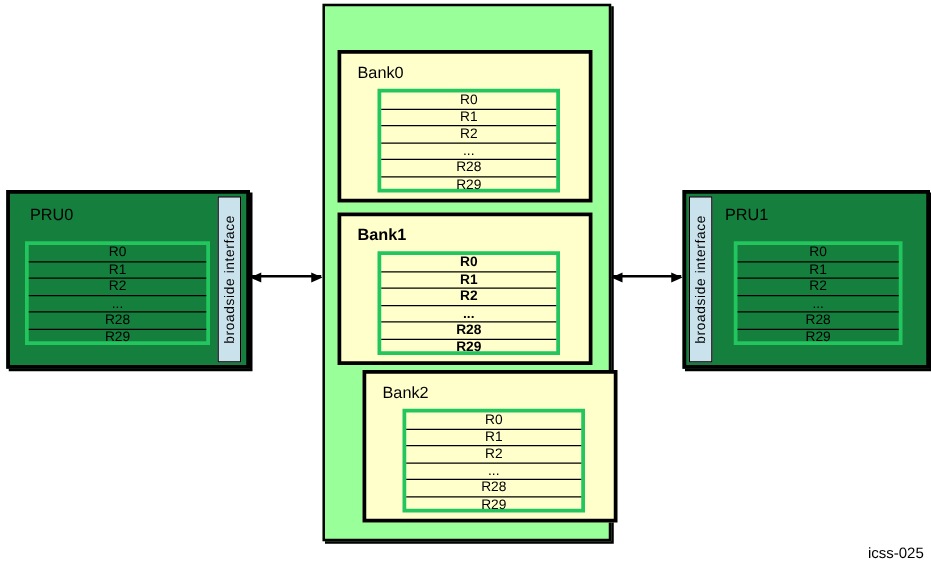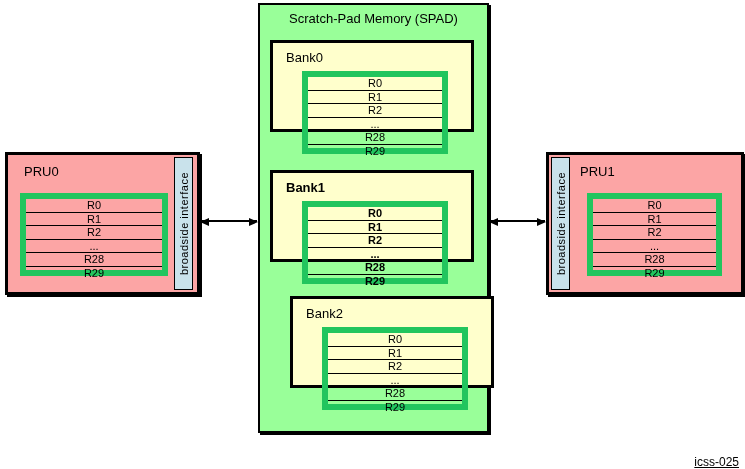--- a/index.html
+++ b/index.html
@@ -11,41 +11,41 @@
   .spad{
     position:absolute;left:258px;top:3px;width:231px;height:430px;
     background:#99FF99;border:2px solid #000;box-sizing:border-box;
     box-shadow:2px 2px 0 #000;
   }
   .spad-title{
     position:absolute;left:0;right:0;top:6px;text-align:center;
     font-size:13px;
   }
   .bank{
-    position:absolute;left:10px;width:204px;height:92px;
+    position:absolute;left:10px;width:204px;height:122px;
     background:#FFFFCC;border:3px solid #000;box-sizing:border-box;
   }
   .bank0{top:35px;}
   .bank1{top:165px;font-weight:bold;}
   .bank2{top:291px;margin-left:20px;}
   .bank-label{position:absolute;left:13px;top:7px;font-size:13px;}
   
   .reg-table{
-    position:absolute;border:6px solid #22c55e;box-sizing:border-box;
+    position:absolute;border:3px solid #22c55e;box-sizing:border-box;
     background:transparent;
   }
   .bank .reg-table{left:29px;top:28px;width:146px;height:83px;}
   .reg-row{
     height:12.6px;line-height:12.5px;border-bottom:1px solid #000;
     text-align:center;font-size:11px;overflow:hidden;
   }
   .reg-row:last-child{border-bottom:none;}
   
   .pru{
-    position:absolute;top:152px;height:143px;background:#fca5a5;
+    position:absolute;top:152px;height:143px;background:#15803d;
     border:3px solid #000;box-sizing:border-box;
     box-shadow:2px 2px 0 #000;
   }
   .pru0{left:5px;width:195px;}
   .pru1{left:546px;width:198px;}
   .pru-label{position:absolute;top:9px;font-size:13px;}
   .pru0 .pru-label{left:16px;}
   .pru1 .pru-label{left:31px;}
   .pru0 .reg-table{left:12px;top:38px;width:148px;height:83px;}
   .pru1 .reg-table{left:38px;top:38px;width:135px;height:83px;}
@@ -68,21 +68,21 @@
     content:"";position:absolute;left:-1px;top:-4px;width:0;height:0;
     border-top:4px solid transparent;border-bottom:4px solid transparent;
     border-right:9px solid #000;
   }
   .arrow::after{
     content:"";position:absolute;right:-1px;top:-4px;width:0;height:0;
     border-top:4px solid transparent;border-bottom:4px solid transparent;
     border-left:9px solid #000;
   }
   
-  .caption{position:absolute;right:6px;bottom:0;font-size:12px;text-decoration:underline;}
+  .caption{position:absolute;right:6px;bottom:20px;font-size:12px;}
 </style>
 </head>
 <body>
 
 <div class="canvas">
 
   <div class="pru pru0">
     <div class="pru-label">PRU0</div>
     <div class="reg-table">
         <div class="reg-row">R0</div>
@@ -93,21 +93,20 @@
         <div class="reg-row">R29</div>
       </div>
     <div class="iface">
       <span class="iface-text">broadside interface</span>
     </div>
   </div>
 
   <div class="arrow arrow-left"></div>
 
   <div class="spad">
-    <div class="spad-title">Scratch-Pad Memory (SPAD)</div>
 
     <div class="bank bank0">
       <div class="bank-label">Bank0</div>
       <div class="reg-table">
           <div class="reg-row">R0</div>
           <div class="reg-row">R1</div>
           <div class="reg-row">R2</div>
           <div class="reg-row">...</div>
           <div class="reg-row">R28</div>
           <div class="reg-row">R29</div>

